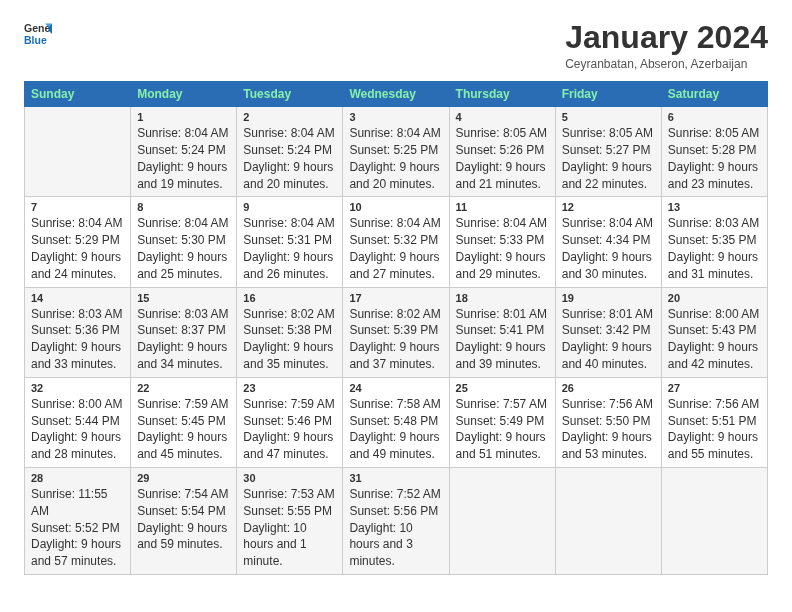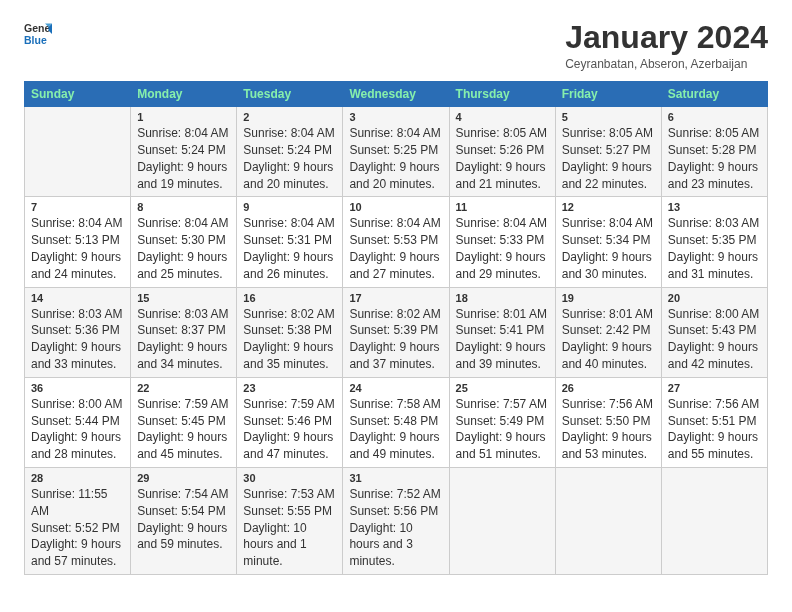--- a/index.html
+++ b/index.html
@@ -170,21 +170,21 @@
           <span>Sunset: 5:28 PM</span><br>
           <span>Daylight: 9 hours and 23 minutes.</span>
         </div>
           </td>
         </tr>
         <tr>
           <td>
             <span class="day-number">7</span>
         <div class="day-info">
           <span>Sunrise: 8:04 AM</span><br>
-          <span>Sunset: 5:13 PM</span><br>
+          <span>Sunset: 5:29 PM</span><br>
           <span>Daylight: 9 hours and 24 minutes.</span>
         </div>
           </td>
           <td>
             <span class="day-number">8</span>
         <div class="day-info">
           <span>Sunrise: 8:04 AM</span><br>
           <span>Sunset: 5:30 PM</span><br>
           <span>Daylight: 9 hours and 25 minutes.</span>
         </div>
@@ -194,37 +194,37 @@
         <div class="day-info">
           <span>Sunrise: 8:04 AM</span><br>
           <span>Sunset: 5:31 PM</span><br>
           <span>Daylight: 9 hours and 26 minutes.</span>
         </div>
           </td>
           <td>
             <span class="day-number">10</span>
         <div class="day-info">
           <span>Sunrise: 8:04 AM</span><br>
-          <span>Sunset: 5:53 PM</span><br>
+          <span>Sunset: 5:32 PM</span><br>
           <span>Daylight: 9 hours and 27 minutes.</span>
         </div>
           </td>
           <td>
             <span class="day-number">11</span>
         <div class="day-info">
           <span>Sunrise: 8:04 AM</span><br>
           <span>Sunset: 5:33 PM</span><br>
           <span>Daylight: 9 hours and 29 minutes.</span>
         </div>
           </td>
           <td>
             <span class="day-number">12</span>
         <div class="day-info">
           <span>Sunrise: 8:04 AM</span><br>
-          <span>Sunset: 5:34 PM</span><br>
+          <span>Sunset: 4:34 PM</span><br>
           <span>Daylight: 9 hours and 30 minutes.</span>
         </div>
           </td>
           <td>
             <span class="day-number">13</span>
         <div class="day-info">
           <span>Sunrise: 8:03 AM</span><br>
           <span>Sunset: 5:35 PM</span><br>
           <span>Daylight: 9 hours and 31 minutes.</span>
         </div>
@@ -268,36 +268,36 @@
         <div class="day-info">
           <span>Sunrise: 8:01 AM</span><br>
           <span>Sunset: 5:41 PM</span><br>
           <span>Daylight: 9 hours and 39 minutes.</span>
         </div>
           </td>
           <td>
             <span class="day-number">19</span>
         <div class="day-info">
           <span>Sunrise: 8:01 AM</span><br>
-          <span>Sunset: 2:42 PM</span><br>
+          <span>Sunset: 3:42 PM</span><br>
           <span>Daylight: 9 hours and 40 minutes.</span>
         </div>
           </td>
           <td>
             <span class="day-number">20</span>
         <div class="day-info">
           <span>Sunrise: 8:00 AM</span><br>
           <span>Sunset: 5:43 PM</span><br>
           <span>Daylight: 9 hours and 42 minutes.</span>
         </div>
           </td>
         </tr>
         <tr>
           <td>
-            <span class="day-number">36</span>
+            <span class="day-number">32</span>
         <div class="day-info">
           <span>Sunrise: 8:00 AM</span><br>
           <span>Sunset: 5:44 PM</span><br>
           <span>Daylight: 9 hours and 28 minutes.</span>
         </div>
           </td>
           <td>
             <span class="day-number">22</span>
         <div class="day-info">
           <span>Sunrise: 7:59 AM</span><br>

